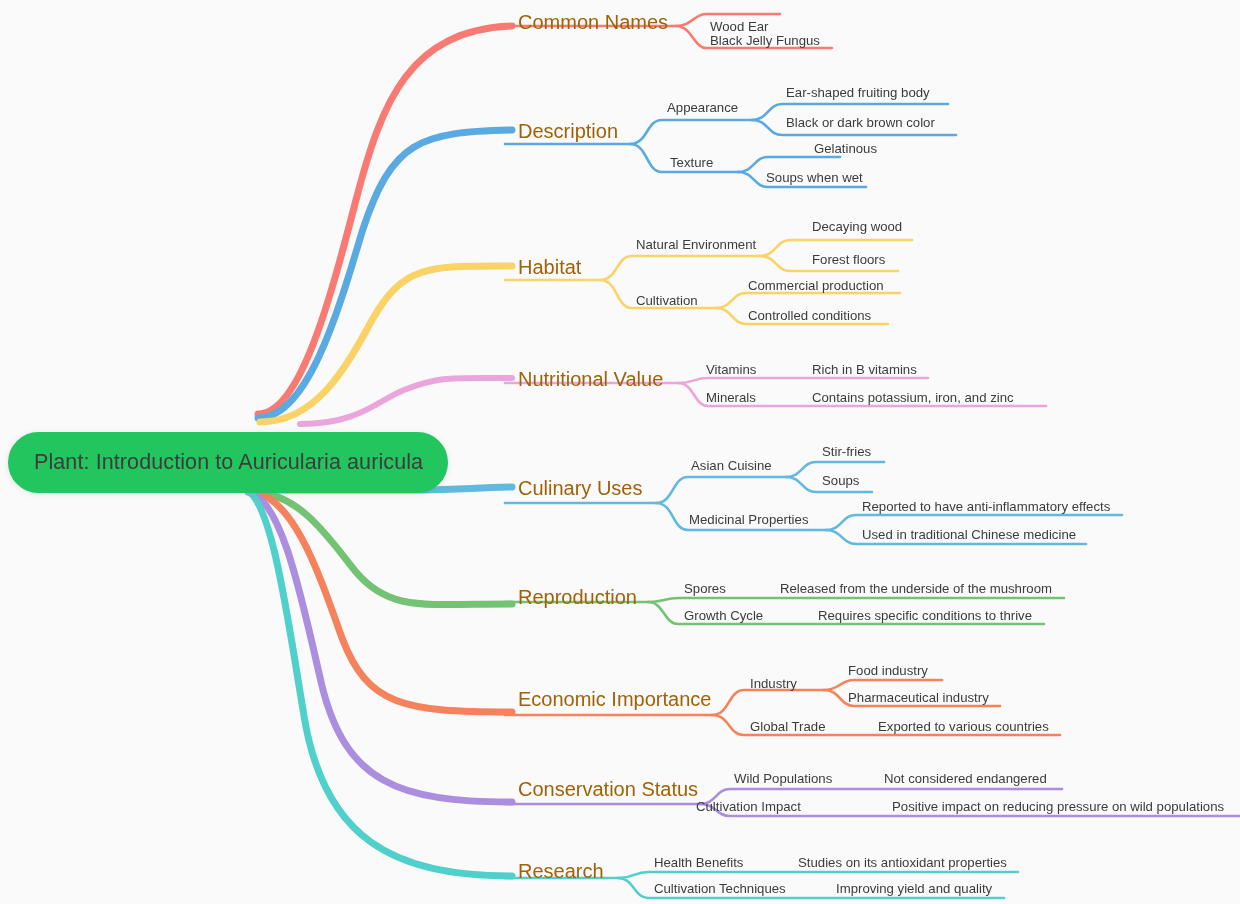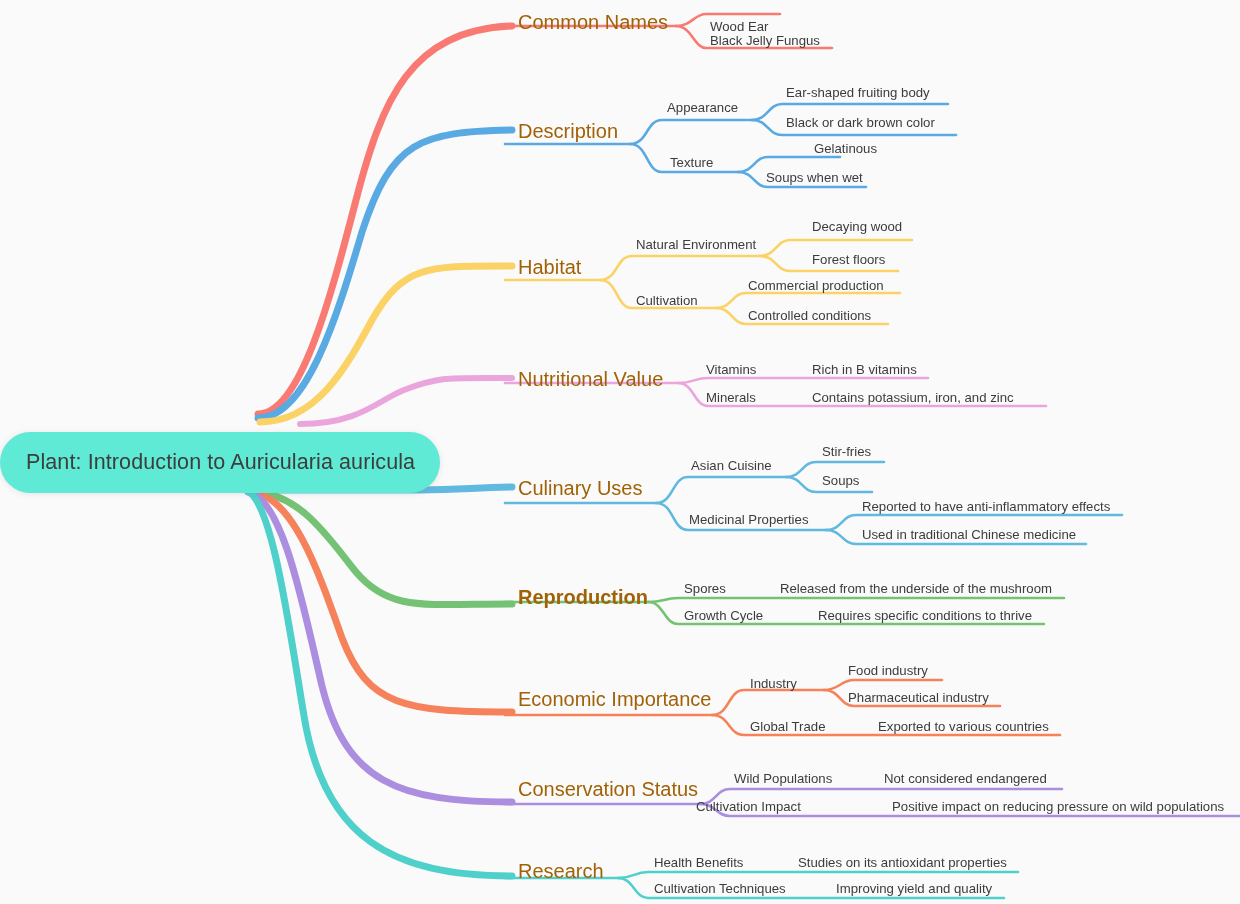--- a/index.html
+++ b/index.html
@@ -16,25 +16,25 @@
     -webkit-font-smoothing: antialiased;
   }
   #mindmap {
     position: absolute;
     top: 0; left: 0;
     width: 1240px;
     height: 904px;
   }
   .root-node {
     position: absolute;
-    left: 0px;
+    left: 8px;
     top: 432px;
     width: 440px;
     height: 61px;
-    background: #5eead4;
+    background: #22c55e;
     border-radius: 31px;
     box-shadow: 0 1px 6px rgba(120,120,130,0.16), 0 0 1px rgba(120,120,130,0.10);
     display: flex;
     align-items: center;
     z-index: 5;
   }
   .root-label {
     padding-left: 26px;
     font-size: 21.5px;
     color: #3d3d3d;
@@ -166,21 +166,21 @@
 <div class="node-text lvl3" style="left:812px; top:391px;">Contains potassium, iron, and zinc</div>
 
 <div class="node-text lvl1" style="left:518px; top:478px;">Culinary Uses</div>
 <div class="node-text lvl2" style="left:691px; top:459px;">Asian Cuisine</div>
 <div class="node-text lvl3" style="left:822px; top:445px;">Stir-fries</div>
 <div class="node-text lvl3" style="left:822px; top:474px;">Soups</div>
 <div class="node-text lvl2" style="left:689px; top:513px;">Medicinal Properties</div>
 <div class="node-text lvl3" style="left:862px; top:500px;">Reported to have anti-inflammatory effects</div>
 <div class="node-text lvl3" style="left:862px; top:528px;">Used in traditional Chinese medicine</div>
 
-<div class="node-text lvl1" style="left:518px; top:587px;font-weight:bold;">Reproduction</div>
+<div class="node-text lvl1" style="left:518px; top:587px;">Reproduction</div>
 <div class="node-text lvl2" style="left:684px; top:582px;">Spores</div>
 <div class="node-text lvl3" style="left:780px; top:582px;">Released from the underside of the mushroom</div>
 <div class="node-text lvl2" style="left:684px; top:609px;">Growth Cycle</div>
 <div class="node-text lvl3" style="left:818px; top:609px;">Requires specific conditions to thrive</div>
 
 <div class="node-text lvl1" style="left:518px; top:689px;">Economic Importance</div>
 <div class="node-text lvl2" style="left:750px; top:677px;">Industry</div>
 <div class="node-text lvl3" style="left:848px; top:664px;">Food industry</div>
 <div class="node-text lvl3" style="left:848px; top:691px;">Pharmaceutical industry</div>
 <div class="node-text lvl2" style="left:750px; top:720px;">Global Trade</div>

